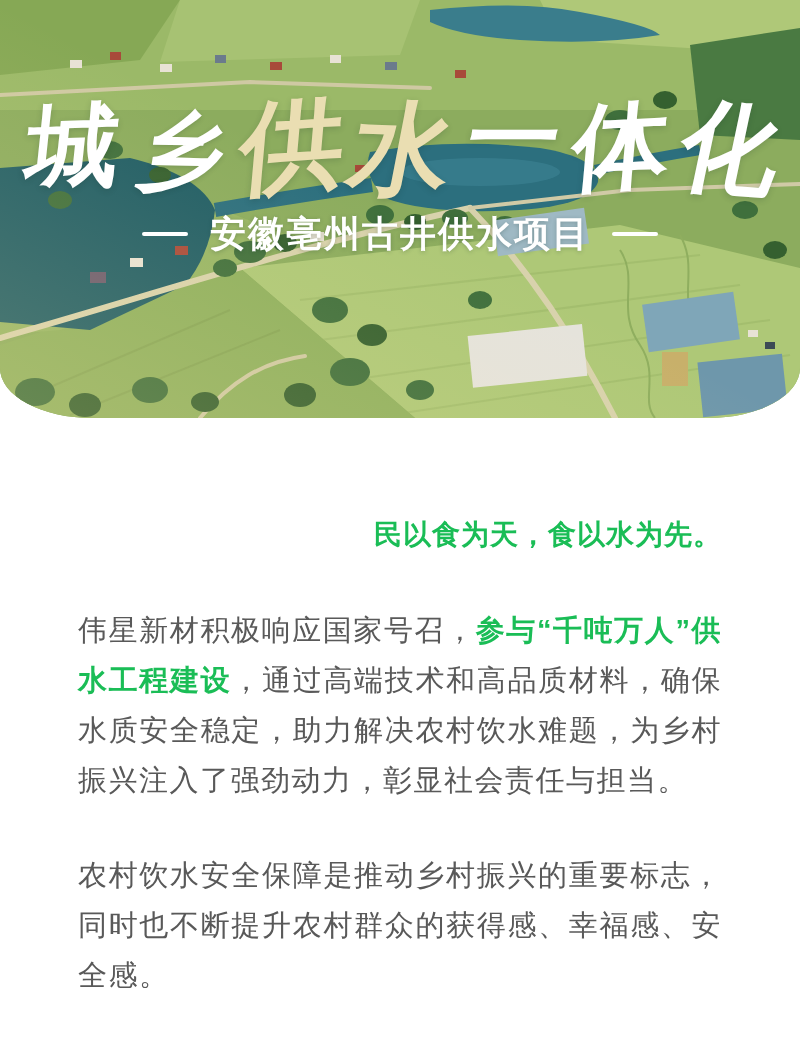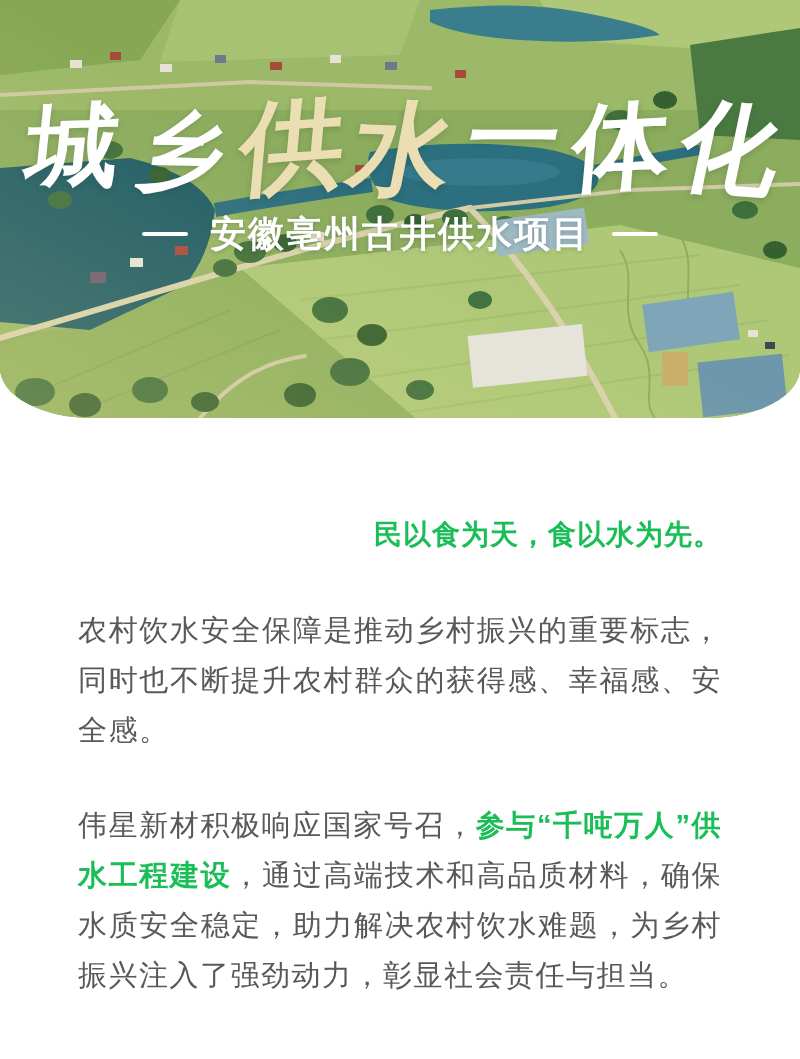--- a/index.html
+++ b/index.html
@@ -205,20 +205,20 @@
         <span class="subtitle-dash"></span>
         <span>安徽亳州古井供水项目</span>
         <span class="subtitle-dash"></span>
       </div>
     </div>
   </div>
 
   <div class="article">
     <p class="lead">民以食为天，食以水为先。</p>
 
-    <p class="para">农村饮水安全保障是推动乡村振兴的重要标志，同时也不断提升农村群众的获得感、幸福感、安全感。</p>
-
     <p class="para">
       <span>伟星新材积极响应国家号召，</span><span class="em-green">参与“千吨万人”供水工程建设</span><span>，通过高端技术和高品质材料，确保水质安全稳定，助力解决农村饮水难题，为乡村振兴注入了强劲动力，彰显社会责任与担当。</span>
     </p>
+
+    <p class="para">农村饮水安全保障是推动乡村振兴的重要标志，同时也不断提升农村群众的获得感、幸福感、安全感。</p>
   </div>
 
 </div>
 
 </body></html>

